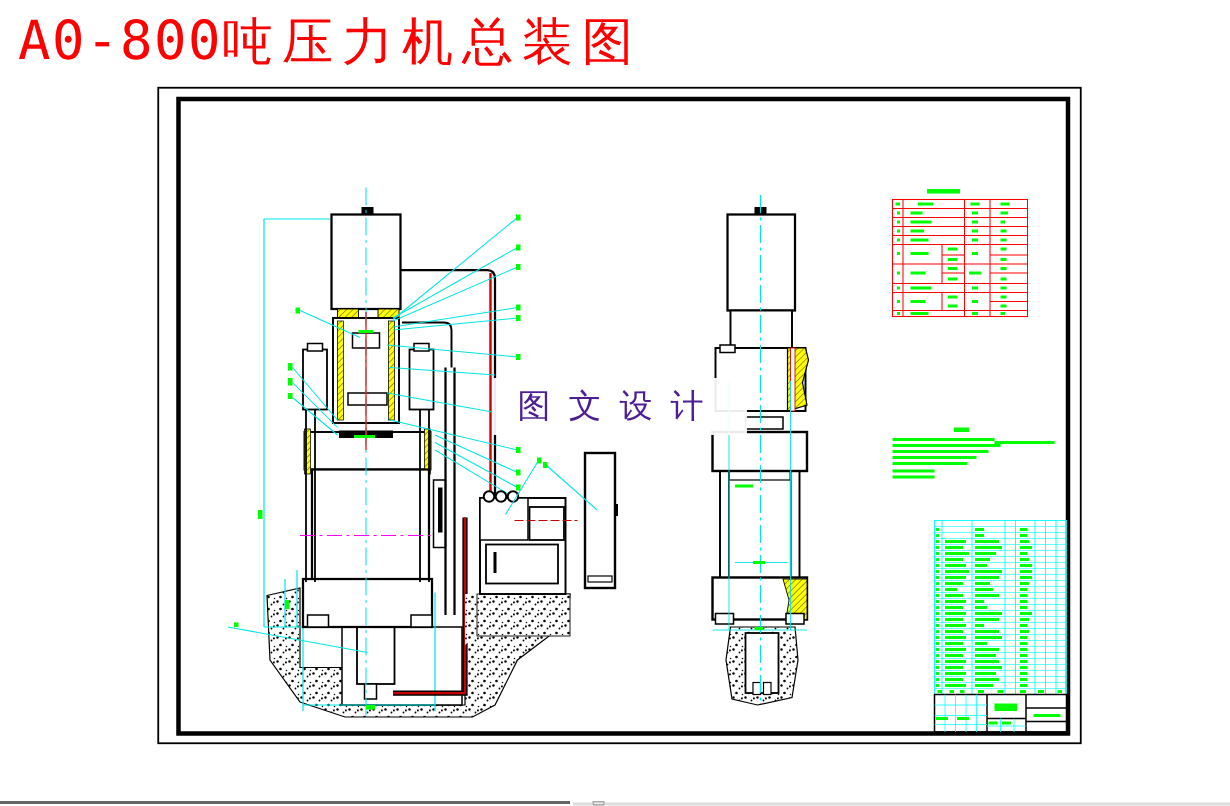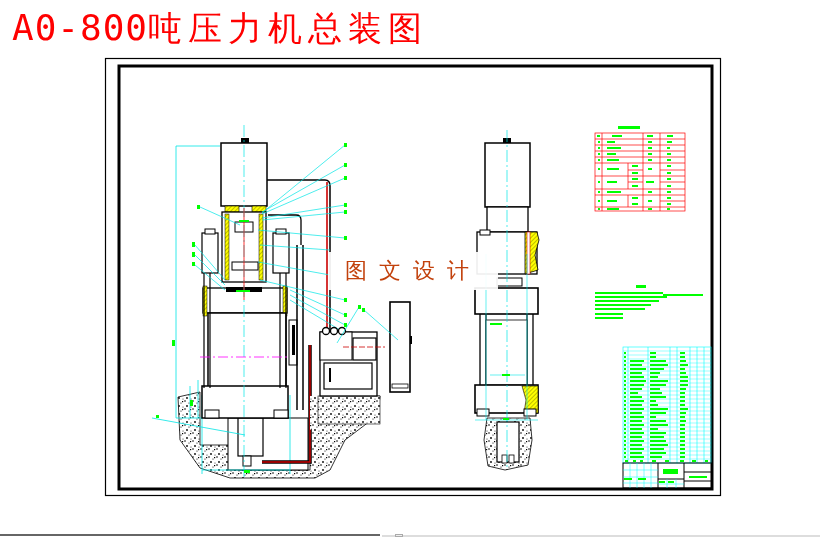--- a/index.html
+++ b/index.html
@@ -1,20 +1,20 @@
 <!DOCTYPE html>
 <html><head>
 <meta charset="utf-8">
 <style>
   html, body { margin:0; padding:0; background:#ffffff; }
   body { width:820px; height:537px; position:relative; overflow:hidden; font-family:"DejaVu Sans", sans-serif; }
   .title { position:absolute; left:12px; top:4px; height:48px; line-height:48px; font-size:36px; color:#ff0000; font-family:"DejaVu Sans Mono", monospace; letter-spacing:1px; white-space:nowrap; }
   .title .cn { font-family:"DejaVu Serif", serif; letter-spacing:6px; font-size:34px; }
   .sheet { position:absolute; left:0; top:0; }
-  .watermark { position:absolute; left:328px; top:252px; width:170px; height:38px; background:rgba(255,255,255,0.92); display:flex; align-items:center; justify-content:center; font-family:"DejaVu Serif", serif; font-size:22px; letter-spacing:12px; color:#c2410c; }
+  .watermark { position:absolute; left:328px; top:252px; width:170px; height:38px; background:rgba(255,255,255,0.92); display:flex; align-items:center; justify-content:center; font-family:"DejaVu Serif", serif; font-size:22px; letter-spacing:12px; color:#4c1d95; }
   .bottombar { position:absolute; left:0; top:534px; width:820px; height:3px; }
   .bottombar .line { position:absolute; left:0; top:0; width:380px; height:2px; background:#666; }
   .bottombar .track { position:absolute; left:382px; top:1px; width:438px; height:2px; background:#ddd; }
   .bottombar .thumb { position:absolute; left:395px; top:0; width:8px; height:3px; border:1px solid #aaa; background:#eee; box-sizing:border-box; }
 </style>
 </head>
 <body>
 
 <div class="title"><span>A0-800</span><span class="cn">吨压力机总装图</span></div>
 

